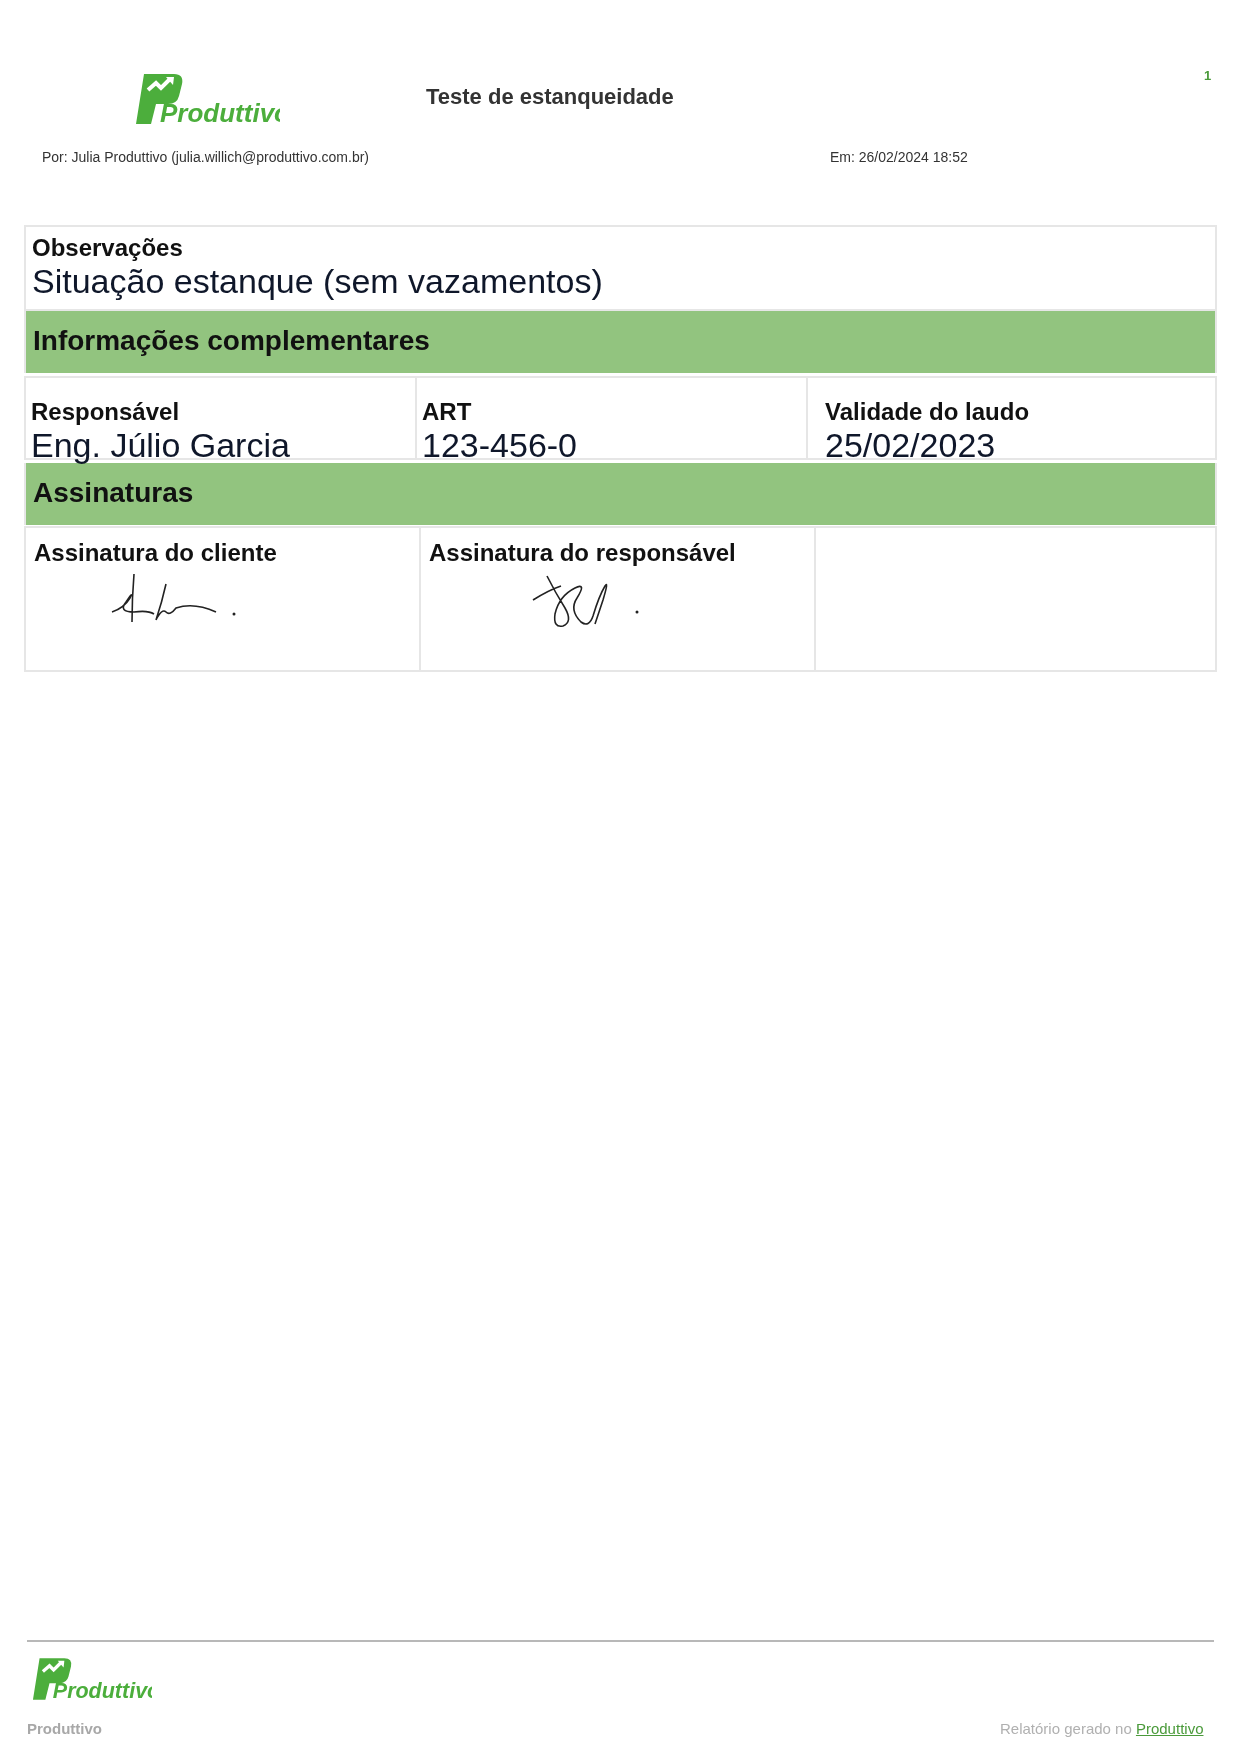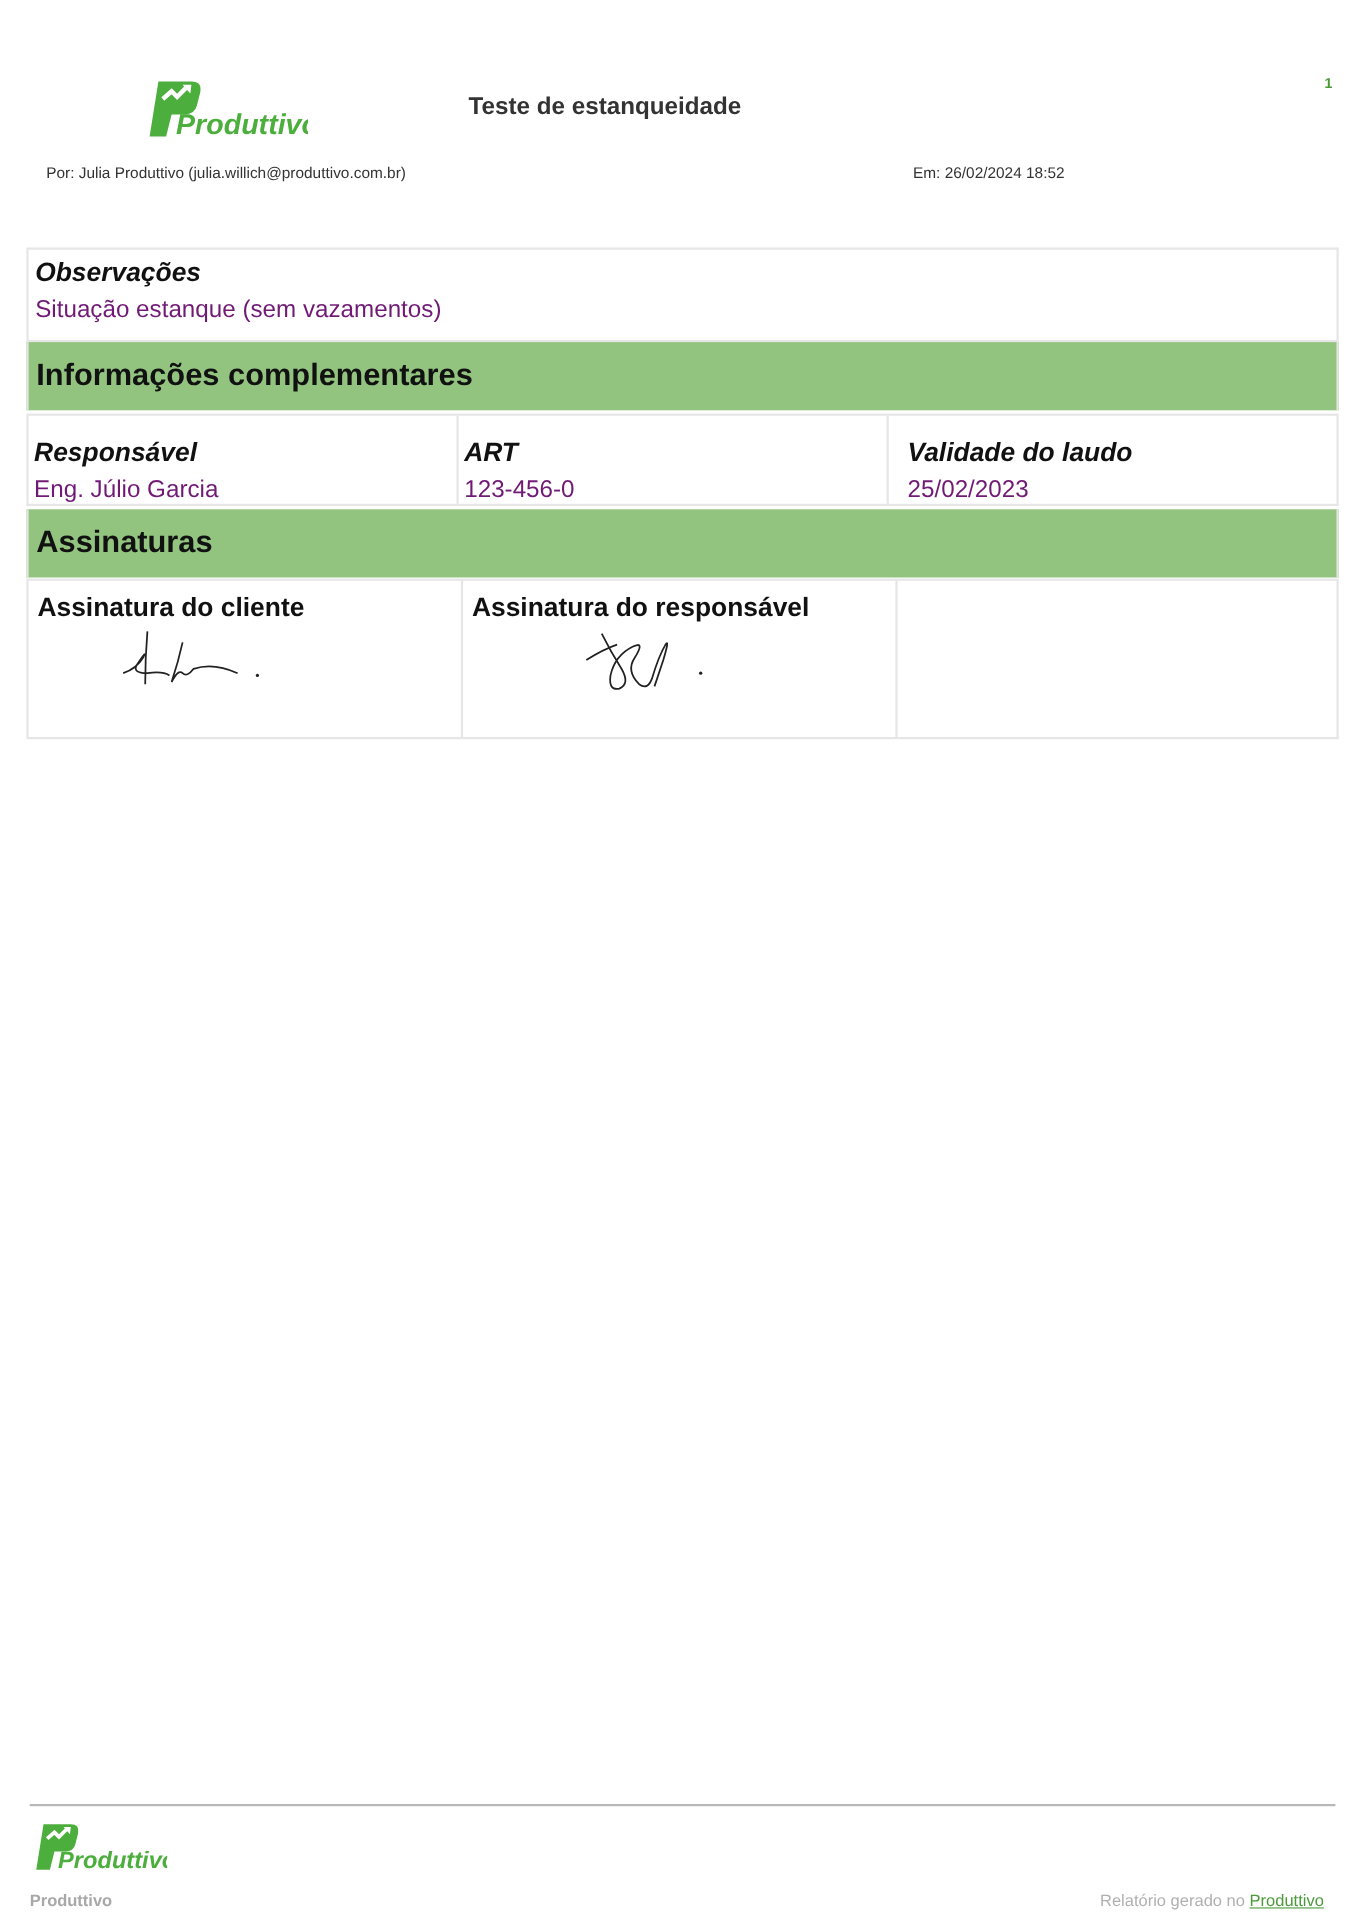--- a/index.html
+++ b/index.html
@@ -10,22 +10,22 @@
     .logo-header { left: 130px; top: 70px; width: 150px; height: 58px; }
     .logo-footer { left: 28px; top: 1655px; width: 124px; height: 48px; }
 
     .doc-title { position: absolute; left: 426px; top: 84px; font-size: 22px; font-weight: bold; color: #333; }
     .page-number { position: absolute; left: 1204px; top: 68px; font-size: 13px; font-weight: bold; color: #4a9a3a; }
     .author-line { position: absolute; left: 27px; top: 149px; font-size: 14px; color: #333; margin-left: 15px; }
     .date-line { position: absolute; left: 830px; top: 149px; font-size: 14px; color: #333; }
 
     .report { position: absolute; left: 24px; top: 225px; width: 1193px; }
     .obs-box { border: 2px solid #e6e6e6; padding: 6px 5px 8px 6px; height: 86px; }
-    .field-label { font-size: 24px; font-weight: bold; color: #111; line-height: 30px; font-style: italic; }
-    .field-value { font-size: 22px; color: #701a75; line-height: 36px; }
+    .field-label { font-size: 24px; font-weight: bold; color: #111; line-height: 30px; }
+    .field-value { font-size: 34px; color: #0f172a; line-height: 36px; }
 
     .section-bar { background: #92c47f; height: 62px; padding: 14px 7px; font-size: 28px; font-weight: bold; color: #111; border-left: 2px solid #e6e6e6; border-right: 2px solid #e6e6e6; }
     .bar-info { margin-top: 0; }
     .bar-sign { margin-top: 3px; height: 62px; }
 
     .row3 { display: flex; height: 84px; margin-top: 3px; border: 2px solid #e6e6e6; }
     .row3 .cell { width: 395px; padding: 19px 5px; border-right: 2px solid #e6e6e6; }
     .row3 .cell:last-child { border-right: none; width: 399px; margin-left: 12px; }
 
     .sign-row { display: flex; height: 146px; margin-top: 1px; border: 2px solid #e6e6e6; }

